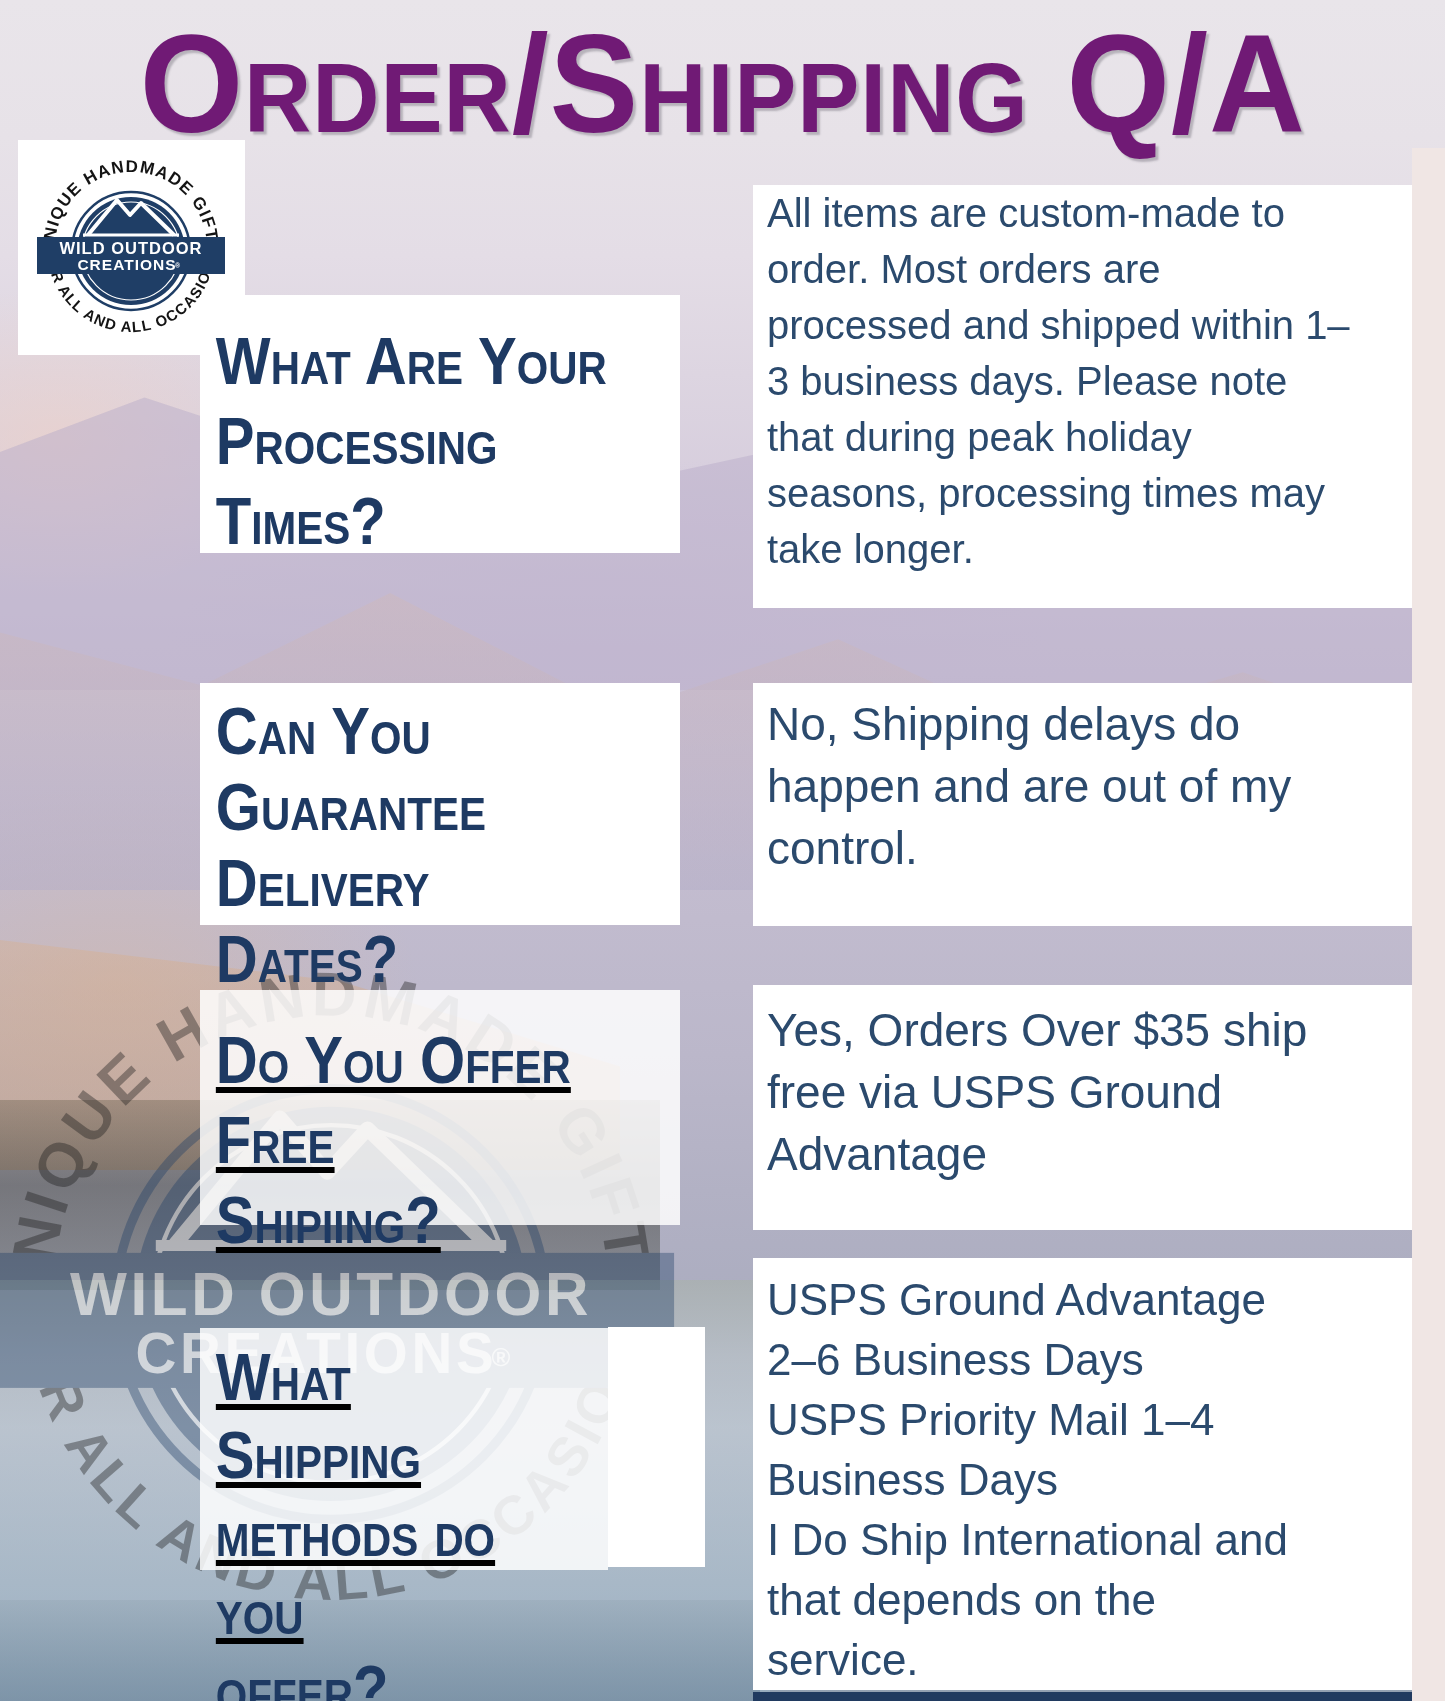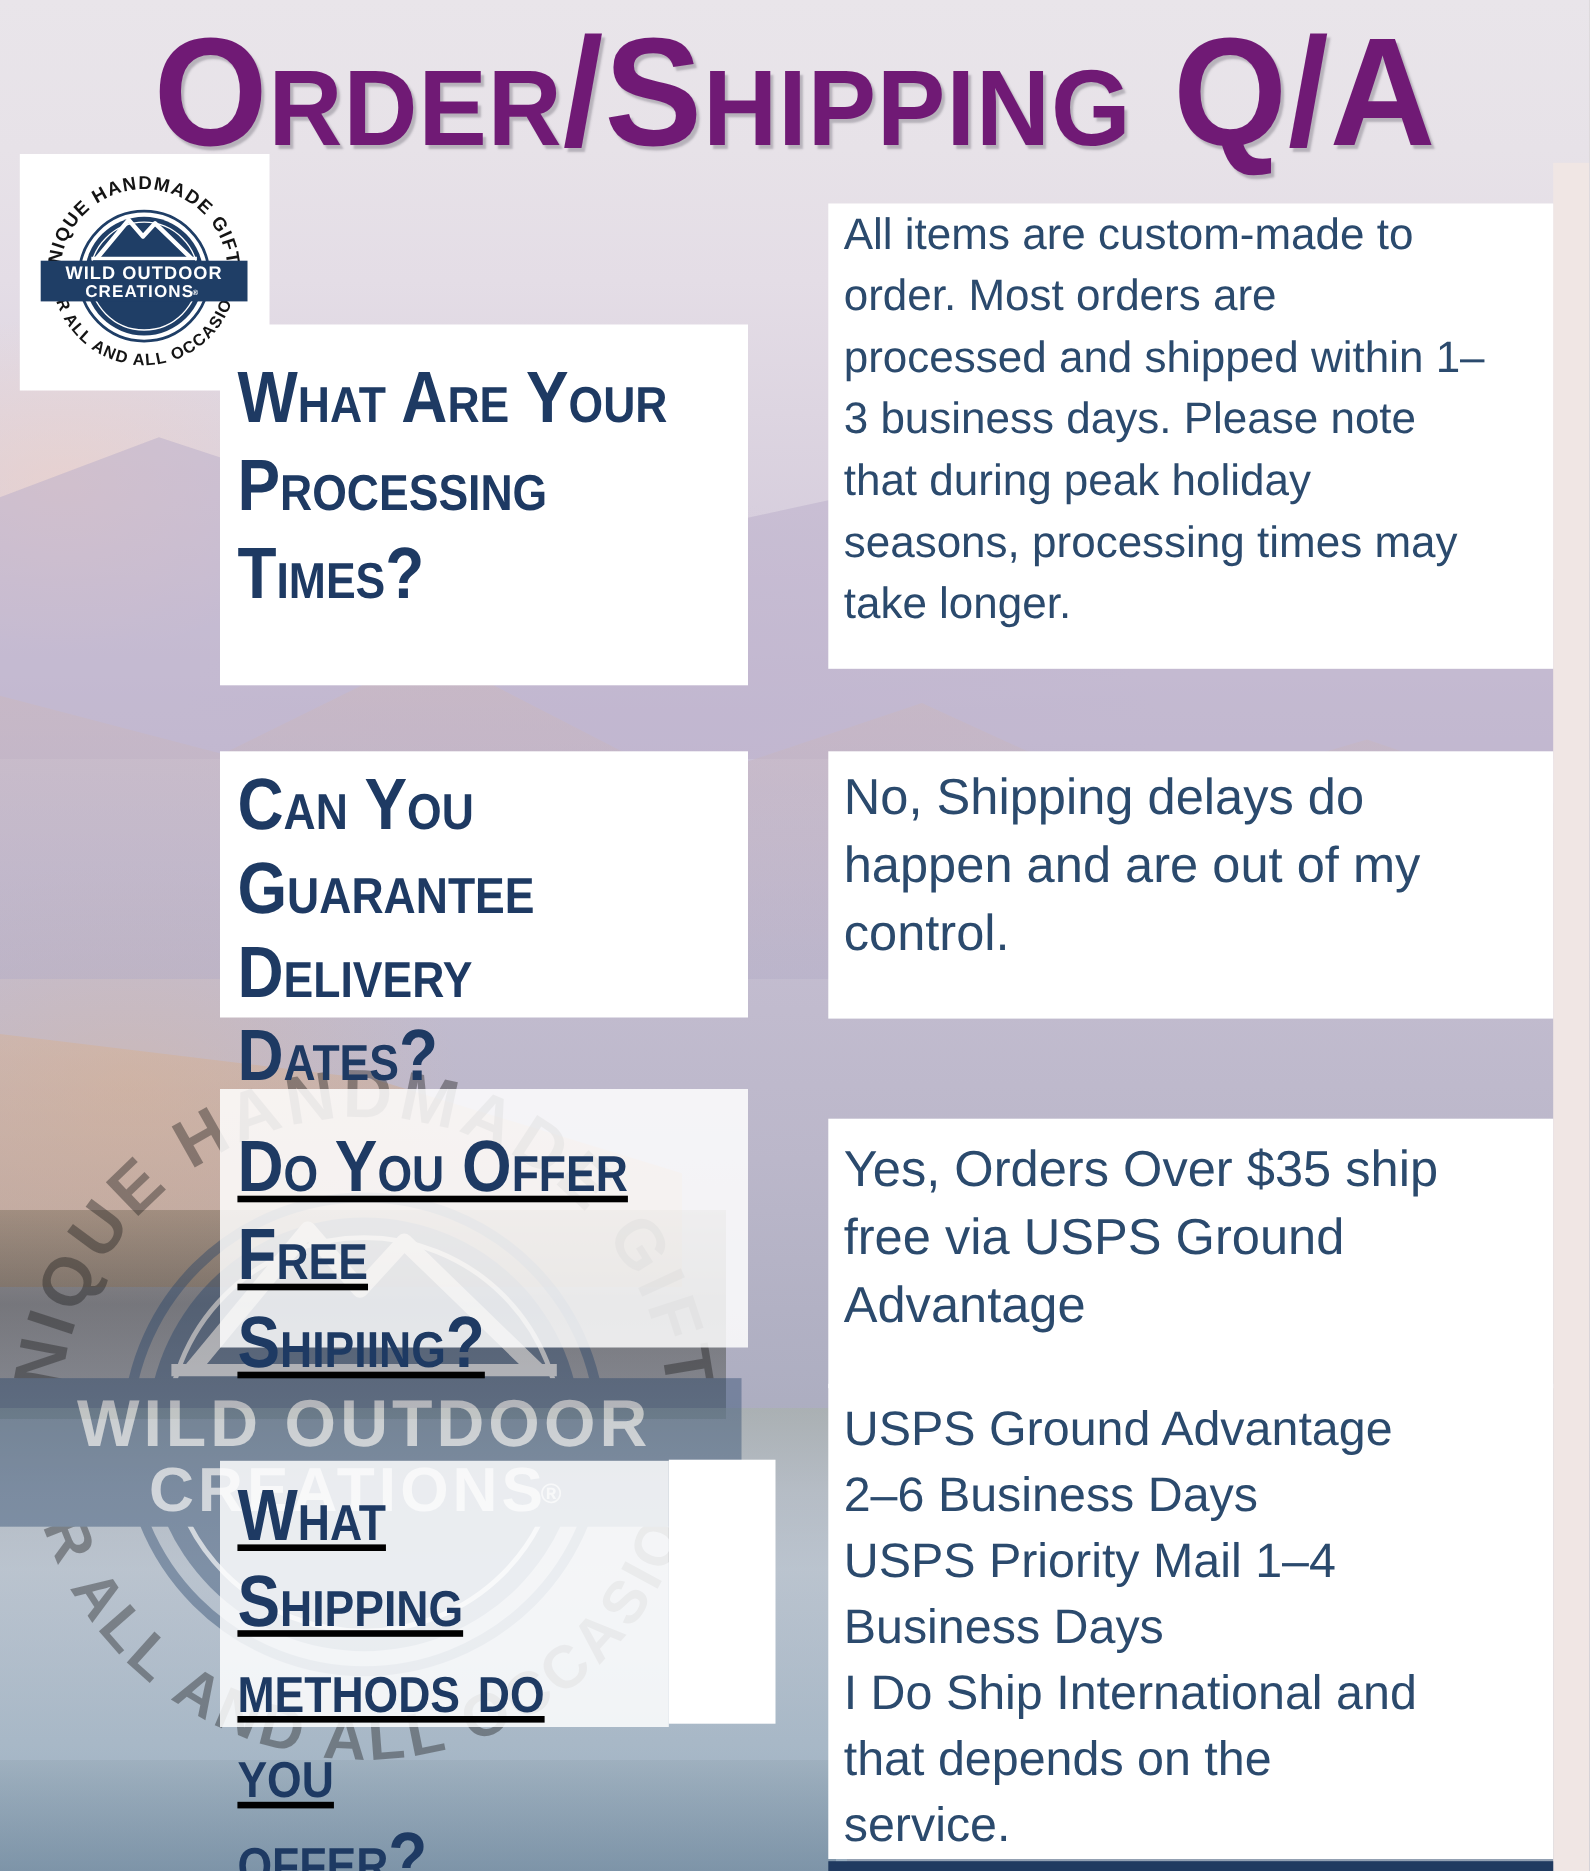--- a/index.html
+++ b/index.html
@@ -45,36 +45,36 @@
     text-shadow:3px 3px 2px rgba(70,65,80,0.30);}
   
   .logo-box{position:absolute;left:18px;top:140px;width:227px;height:215px;background:#ffffff;}
   .logo-box svg{position:absolute;left:13px;top:8px;}
   
   .qbox{position:absolute;background:#ffffff;}
   .qbox.translucent{background:rgba(255,255,255,0.84);text-decoration:underline;}
   .qtext{font-weight:bold;font-variant:small-caps;color:#1e3a63;font-size:66px;
     line-height:80px;white-space:pre-line;padding:14px 0 0 18px;
     transform:scaleX(0.88);transform-origin:left top;}
-  .q1{left:200px;top:295px;width:480px;height:328px;}
+  .q1{left:200px;top:295px;width:480px;height:258px;}
   .q1 .qtext{padding-top:26px;}
   .q2{left:200px;top:683px;width:480px;height:242px;}
   .q2 .qtext{line-height:76px;padding-top:10px;}
   .q3{left:200px;top:990px;width:480px;height:235px;}
   .q3 .qtext{padding-top:30px;}
   .q4{left:200px;top:1328px;width:408px;height:242px;}
   .q4 .qtext{line-height:78px;padding-top:10px;}
   .q4-patch{position:absolute;left:608px;top:1327px;width:97px;height:240px;background:#ffffff;}
   .abox{position:absolute;background:#ffffff;}
   .atext{color:#2b4a6d;white-space:pre-line;padding:10px 12px 0 14px;}
   .a1{left:753px;top:185px;width:659px;height:423px;}
   .a1 .atext{font-size:40px;line-height:56px;padding-top:0;}
   .a2{left:753px;top:683px;width:659px;height:243px;}
   .a2 .atext{font-size:46px;line-height:62px;}
-  .a3{left:753px;top:985px;width:659px;height:245px;margin-top:32px;}
+  .a3{left:753px;top:985px;width:659px;height:245px;}
   .a3 .atext{font-size:46px;line-height:62px;padding-top:14px;}
   .a4{left:753px;top:1258px;width:659px;height:432px;}
   .a4 .atext{font-size:44px;line-height:60px;padding-top:12px;}
   .bottom-bar{position:absolute;left:753px;top:1692px;width:659px;height:9px;background:#203a60;}
   
   .arc-text{font-family:"Liberation Sans",sans-serif;font-weight:bold;letter-spacing:1.2px;}
   .band-text{font-family:"Liberation Sans",sans-serif;font-weight:bold;fill:#ffffff;letter-spacing:1px;}
 </style>
 </head>
 <body>

